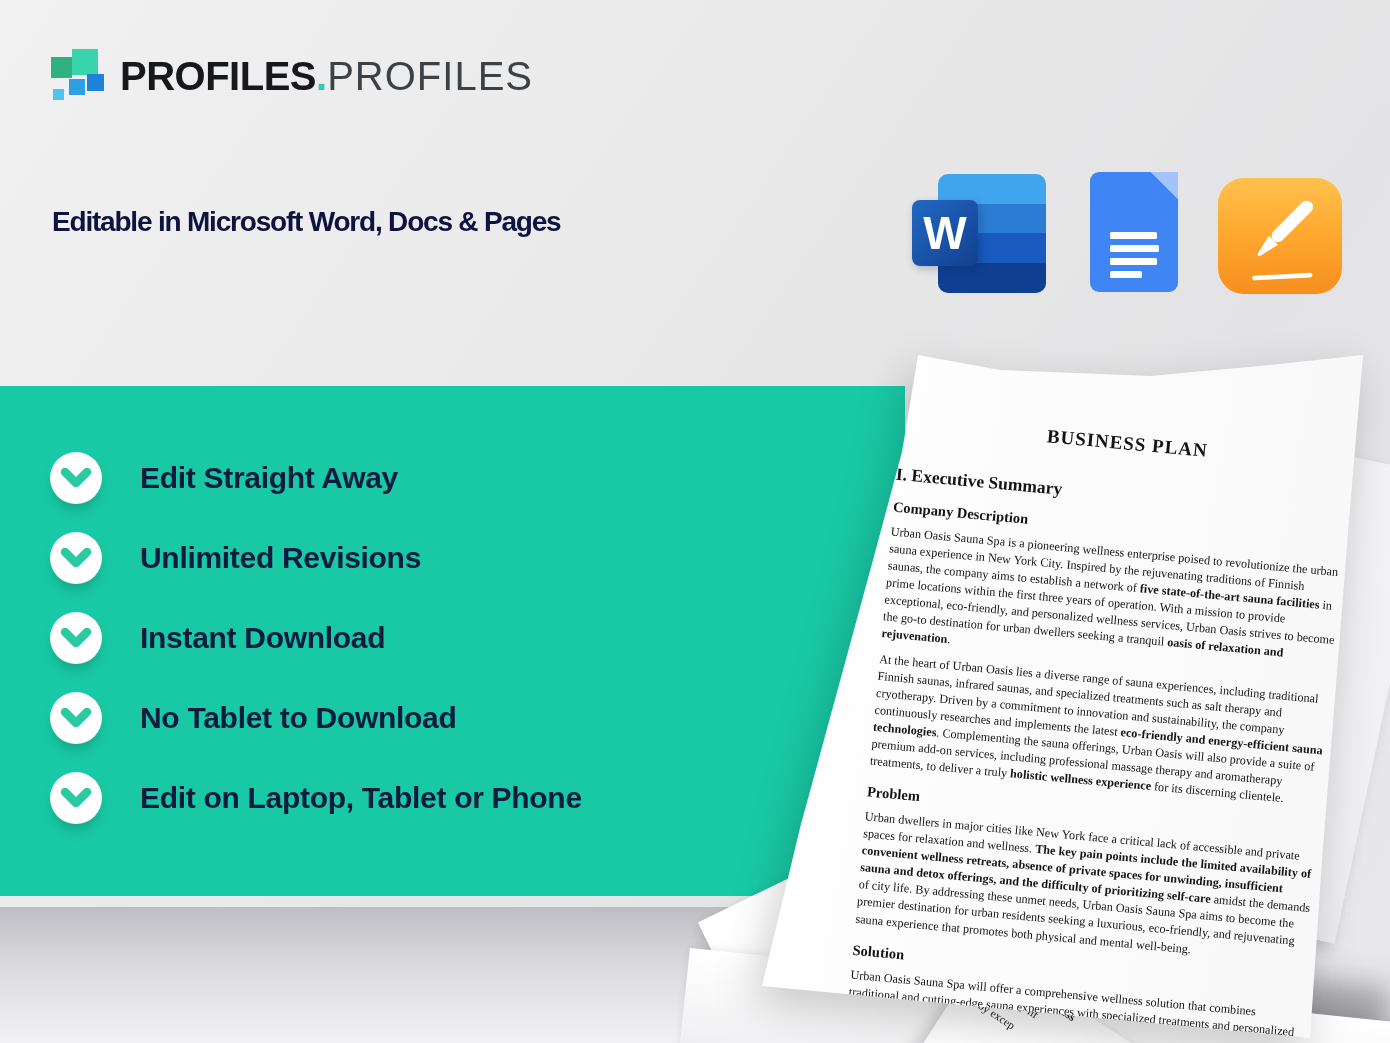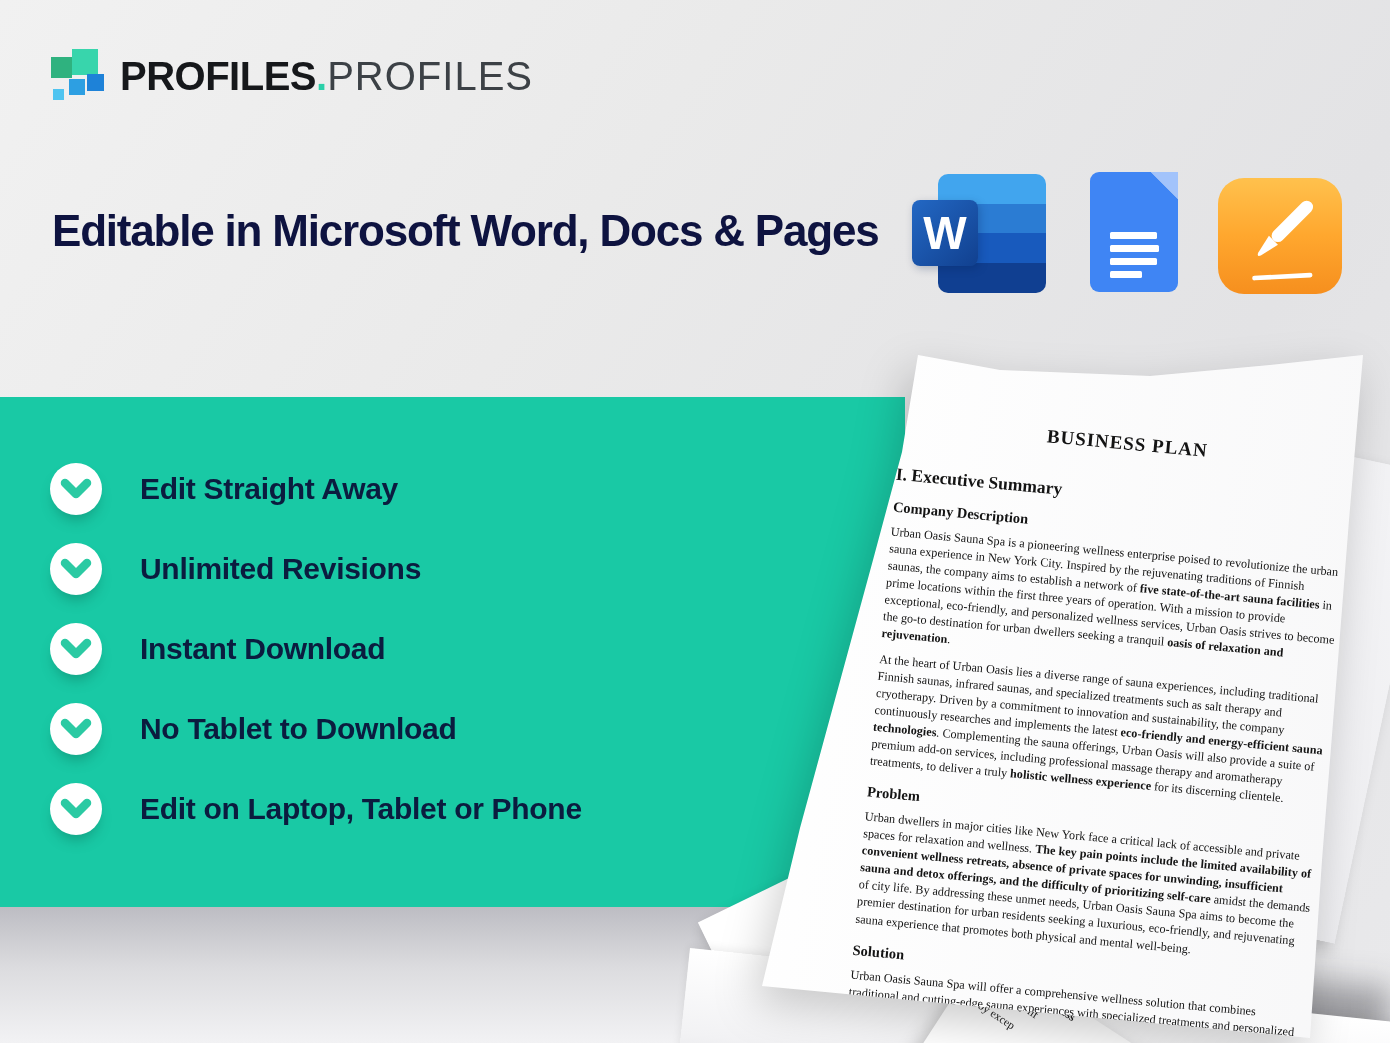--- a/index.html
+++ b/index.html
@@ -15,21 +15,21 @@
   .sq-green{left:1px;top:13px;width:21px;height:21px;background:#2fb27f;}
   .sq-blue-r{left:37px;top:30px;width:17px;height:17px;background:#1e82d8;}
   .sq-blue-m{left:19px;top:35px;width:16px;height:16px;background:#2d9fe2;}
   .sq-blue-s{left:3px;top:45px;width:11px;height:11px;background:#4fc4f0;}
   .logo-text{position:absolute;left:70px;top:9px;font-size:40px;line-height:46px;white-space:nowrap;}
   .logo-bold{font-weight:800;color:#16181b;letter-spacing:-0.5px;}
   .logo-dot{font-weight:800;color:#2bd0a9;}
   .logo-light{font-weight:400;color:#3c4146;letter-spacing:1px;}
 
   
-  .headline{position:absolute;left:52px;top:206px;font-size:44px;font-weight:800;
+  .headline{position:absolute;left:52px;top:206px;font-size:28px;font-weight:800;
             color:#0e1340;letter-spacing:-1.2px;white-space:nowrap;}
 
   
   .icons{position:absolute;left:912px;top:172px;width:440px;height:122px;}
   .icon-word{position:absolute;left:0;top:2px;width:134px;height:119px;}
   .w-doc{position:absolute;left:26px;top:0;width:108px;height:119px;border-radius:10px;overflow:hidden;
          background:linear-gradient(180deg,#41a5ee 0%,#41a5ee 25%,#2b7cd3 25%,#2b7cd3 50%,
                     #185abd 50%,#185abd 75%,#103f91 75%,#103f91 100%);}
   .w-badge{position:absolute;left:0;top:26px;width:66px;height:66px;border-radius:8px;
            background:linear-gradient(135deg,#2368c4,#11408f);display:flex;align-items:center;justify-content:center;
@@ -43,21 +43,21 @@
   .d-line{position:absolute;left:20px;height:7px;background:#fff;border-radius:1.5px;}
   .d-l1{top:60px;width:47px;}
   .d-l2{top:73px;width:49px;}
   .d-l3{top:86px;width:47px;}
   .d-l4{top:99px;width:32px;}
   .icon-pages{position:absolute;left:306px;top:6px;width:124px;height:116px;border-radius:26px;
               background:linear-gradient(180deg,#ffc14d 0%,#ffa72e 50%,#f68f1e 100%);}
   .icon-pages svg{position:absolute;inset:0;width:100%;height:100%;}
 
   
-  .panel{position:absolute;left:0;top:397px;width:905px;height:510px;background:#19c9a5;}
+  .panel{position:absolute;left:0;top:386px;width:905px;height:510px;background:#19c9a5;}
   .features{position:absolute;left:50px;top:66px;display:flex;flex-direction:column;gap:28px;}
   .feature{display:flex;align-items:center;height:52px;}
   .f-circle{width:52px;height:52px;border-radius:50%;background:#fff;flex:0 0 52px;
             display:flex;align-items:center;justify-content:center;
             box-shadow:0 9px 13px -4px rgba(8,84,66,.35);}
   .f-label{margin-left:38px;font-size:30px;font-weight:700;color:#0b1c3f;letter-spacing:-0.3px;white-space:nowrap;}
 
   
   .panel-shadow{position:absolute;left:0;top:907px;width:860px;height:136px;
                 background:linear-gradient(180deg,#bdbdc3 0%,#dcdcdf 45%,#f2f2f4 100%);}

